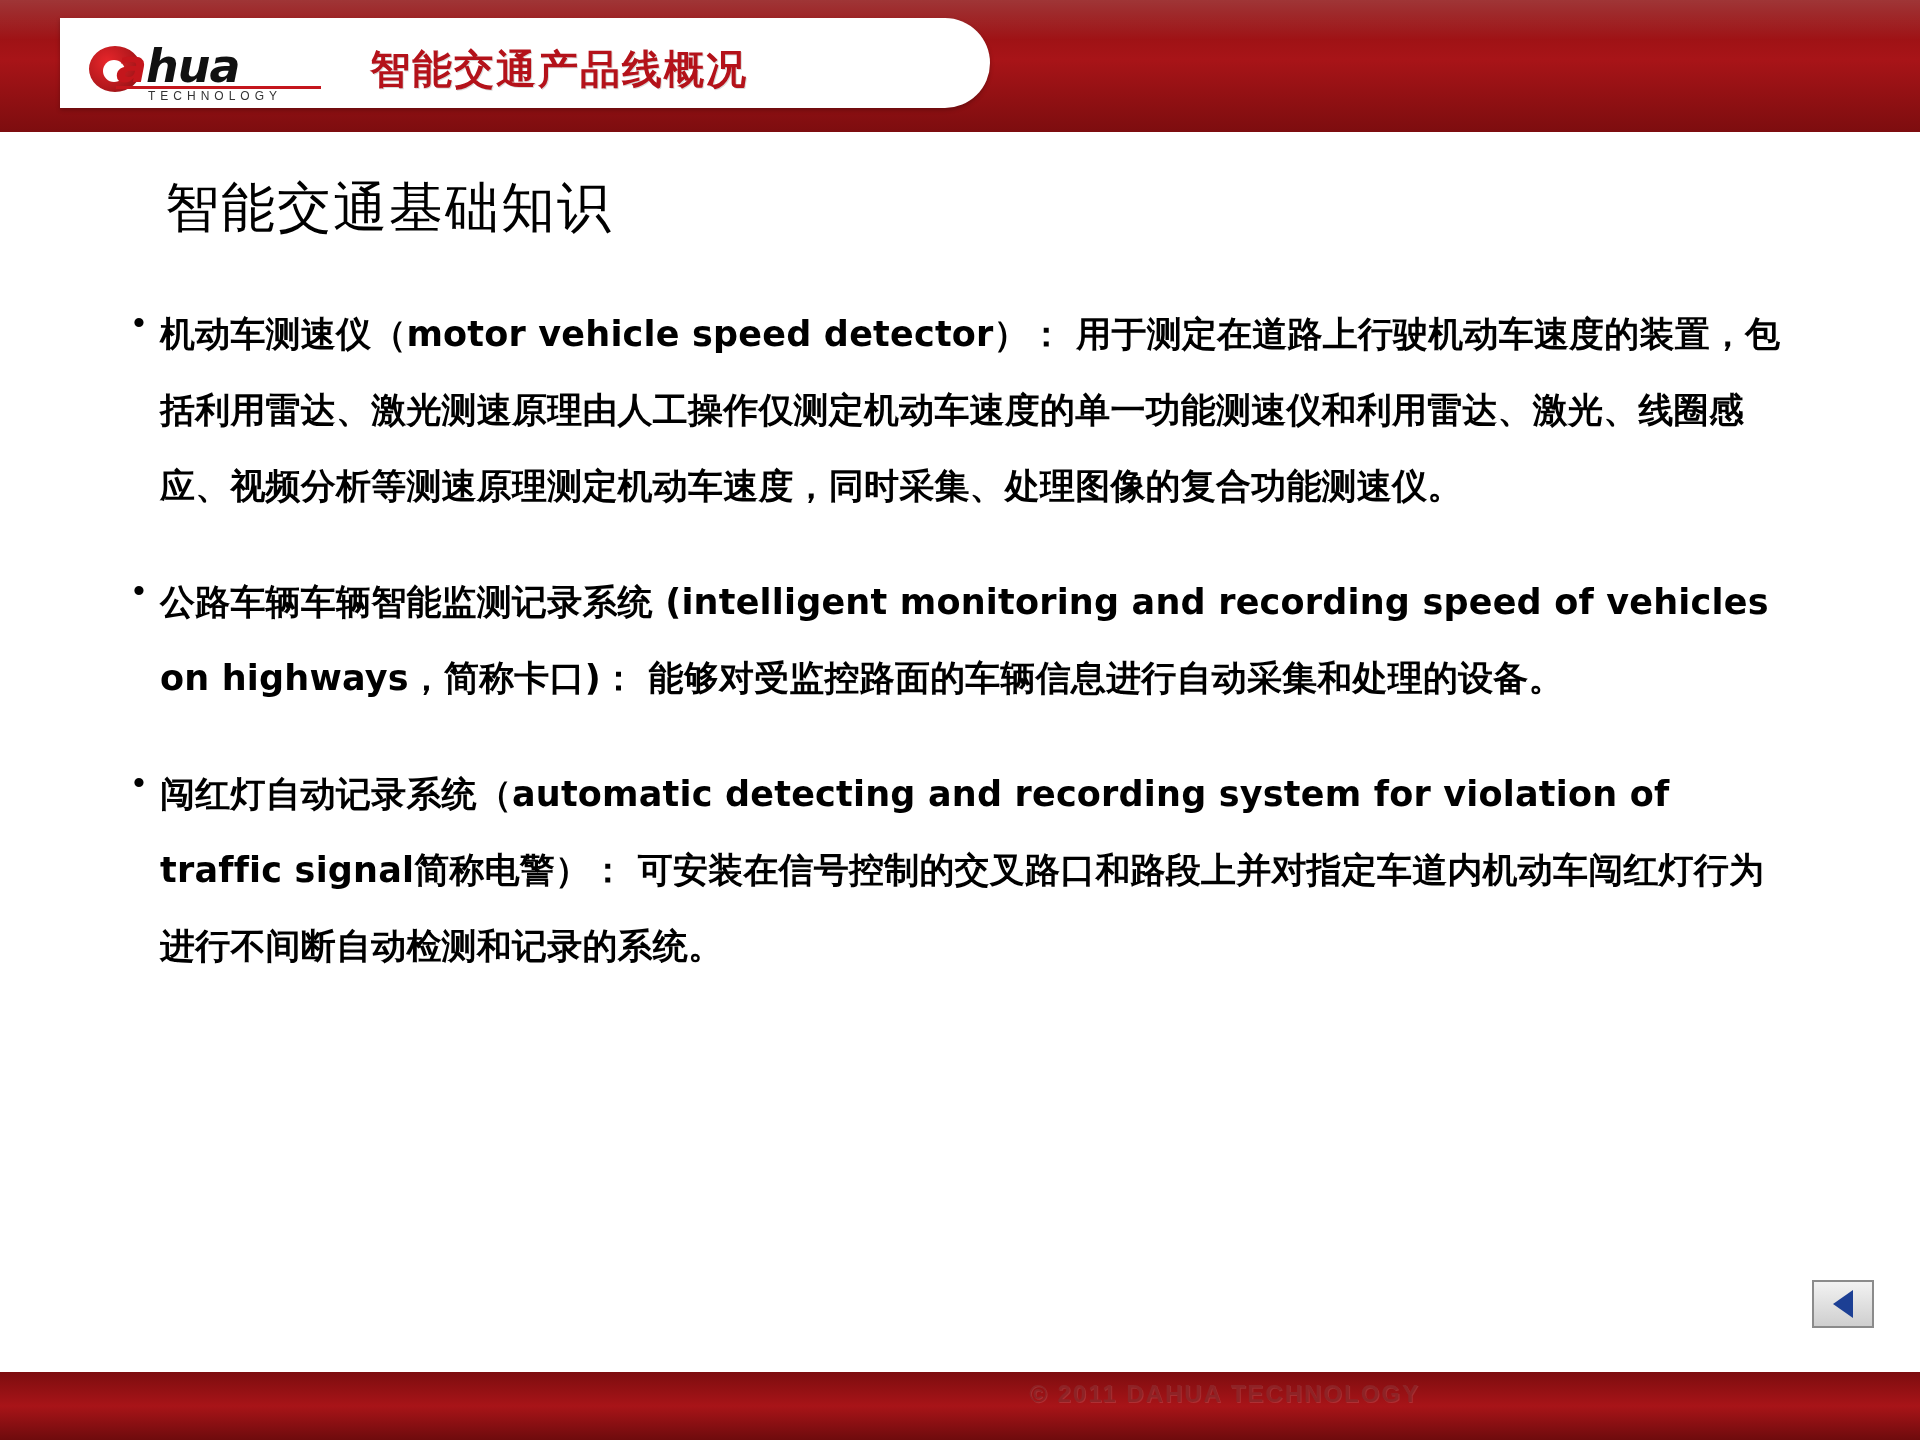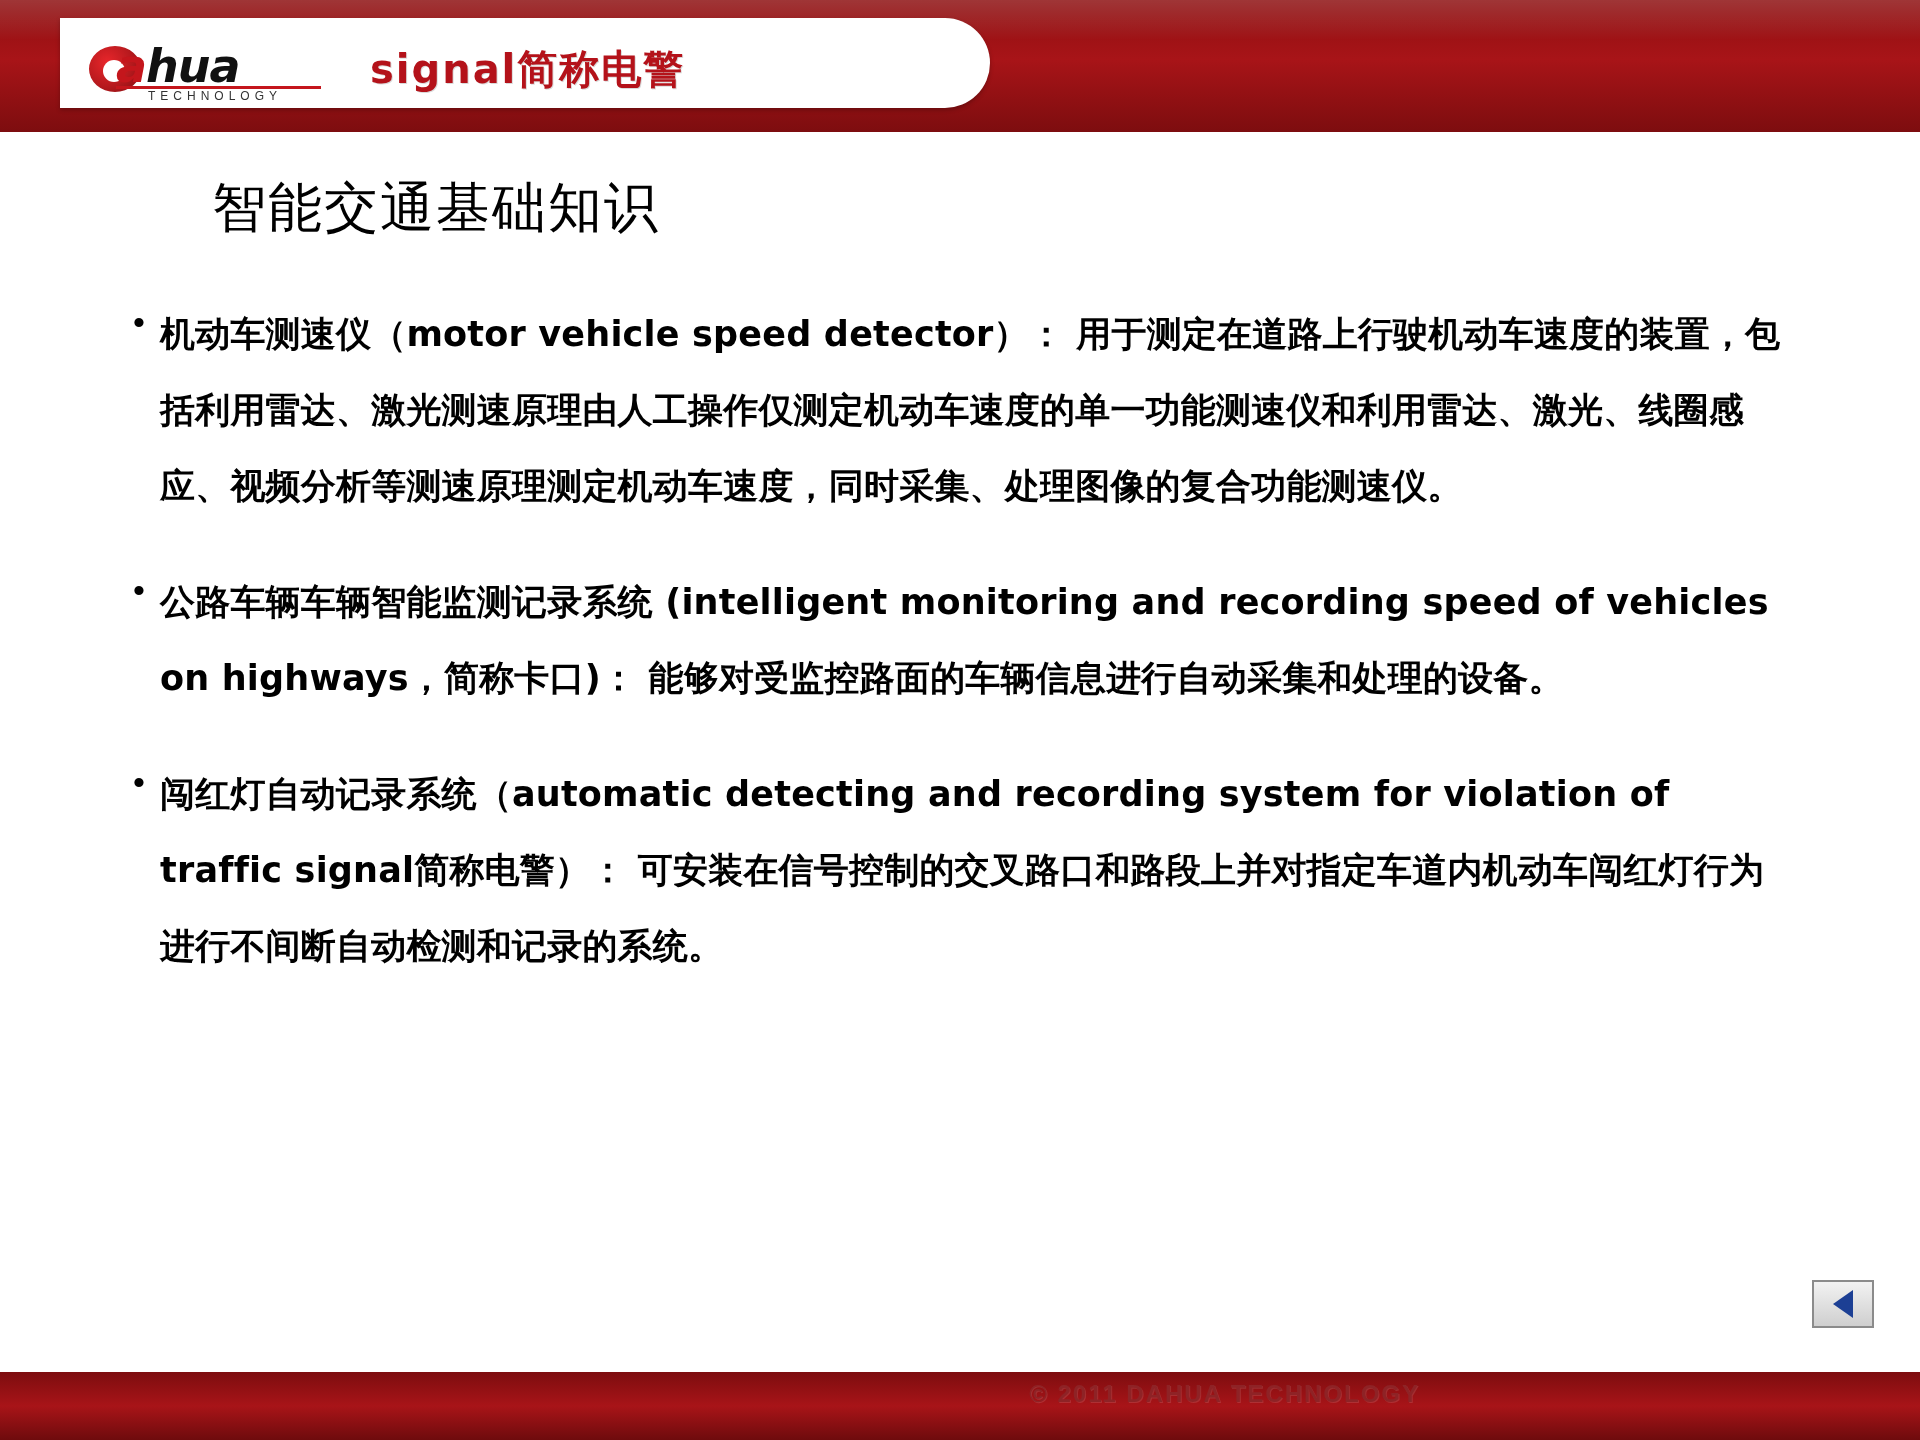--- a/index.html
+++ b/index.html
@@ -121,21 +121,20 @@
 
   
   .slide-title {
     position: absolute;
     top: 172px;
     left: 165px;
     font-size: 54px;
     color: #000000;
     letter-spacing: 2px;
     font-family: "DejaVu Serif", serif;
-    margin-left: 47px;
   }
 
   .bullets {
     position: absolute;
     top: 296px;
     left: 118px;
     width: 1680px;
   }
   .bullet {
     position: relative;
@@ -215,21 +214,21 @@
   <div class="logo-badge">
     <div class="logo-swirl"></div>
     <div class="logo-text">
       <span class="accent">a</span><span>hua</span>
     </div>
     <div class="logo-underline"></div>
     <div class="logo-sub">TECHNOLOGY</div>
   </div>
 </div>
 
-<div class="header-title">signal简称电警</div>
+<div class="header-title">智能交通产品线概况</div>
 
 <div class="slide-title">智能交通基础知识</div>
 
 <div class="bullets">
 
   <div class="bullet">
     <div class="bullet-dot">•</div>
     <div class="bullet-text">机动车测速仪（motor vehicle speed detector）： 用于测定在道路上行驶机动车速度的装置，包括利用雷达、激光测速原理由人工操作仅测定机动车速度的单一功能测速仪和利用雷达、激光、线圈感应、视频分析等测速原理测定机动车速度，同时采集、处理图像的复合功能测速仪。</div>
   </div>
 

